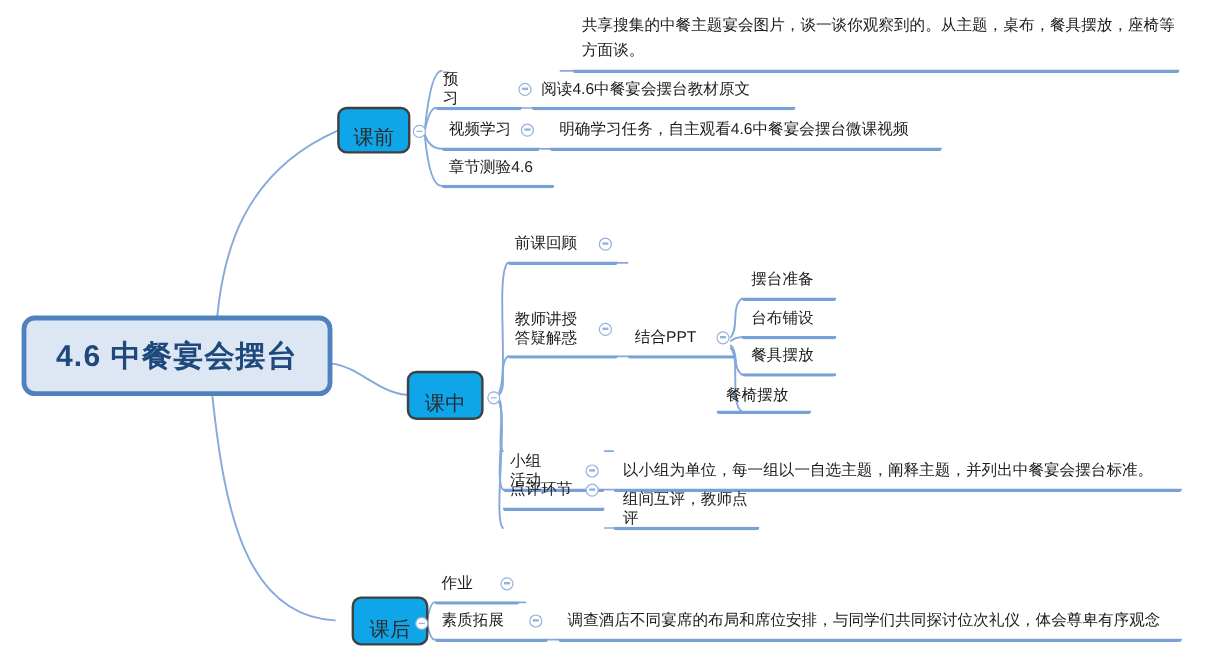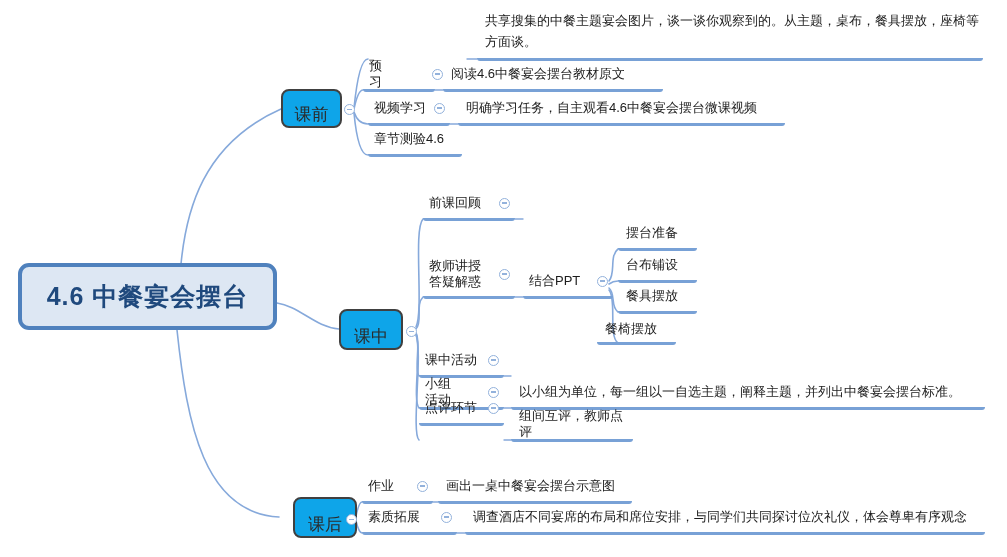--- a/index.html
+++ b/index.html
@@ -164,26 +164,20 @@
   <div class="node text-node" style="left:618px;top:255px;width:79px;height:28px;">
     <span class="txt">台布铺设</span>
   </div>
   <div class="node text-node" style="left:618px;top:286px;width:79px;height:28px;">
     <span class="txt">餐具摆放</span>
   </div>
   <div class="node text-node" style="left:597px;top:317px;width:79px;height:28px;align-items:flex-end;">
     <span class="txt">餐椅摆放</span>
   </div>
 
-  <div class="node label-node" style="left:419px;top:350px;width:85px;height:28px;">
-    <span class="txt">课中活动</span>
-    <span class="cicon">
-        <span class="bar"></span>
-      </span>
-  </div>
 
   <div class="node label-node" style="left:419px;top:382px;width:85px;height:28px;gap:28px;">
     <span class="txt">小组活动</span>
     <span class="cicon">
         <span class="bar"></span>
       </span>
   </div>
   <div class="node text-node" style="left:511px;top:382px;width:474px;height:28px;">
     <span class="txt">以小组为单位，每一组以一自选主题，阐释主题，并列出中餐宴会摆台标准。</span>
   </div>
@@ -197,23 +191,20 @@
   <div class="node text-node" style="left:511px;top:414px;width:122px;height:28px;">
     <span class="txt">组间互评，教师点评</span>
   </div>
 
   <div class="node label-node" style="left:362px;top:476px;width:71px;height:28px;">
     <span class="txt">作业</span>
     <span class="cicon">
         <span class="bar"></span>
       </span>
   </div>
-  <div class="node text-node" style="left:438px;top:476px;width:194px;height:28px;">
-    <span class="txt">画出一桌中餐宴会摆台示意图</span>
-  </div>
 
   <div class="node label-node" style="left:362px;top:507px;width:95px;height:28px;">
     <span class="txt">素质拓展</span>
     <span class="cicon">
         <span class="bar"></span>
       </span>
   </div>
   <div class="node text-node" style="left:465px;top:507px;width:520px;height:28px;">
     <span class="txt">调查酒店不同宴席的布局和席位安排，与同学们共同探讨位次礼仪，体会尊卑有序观念</span>
   </div>

